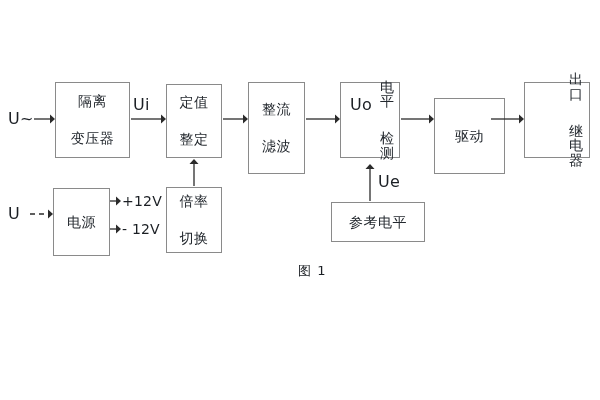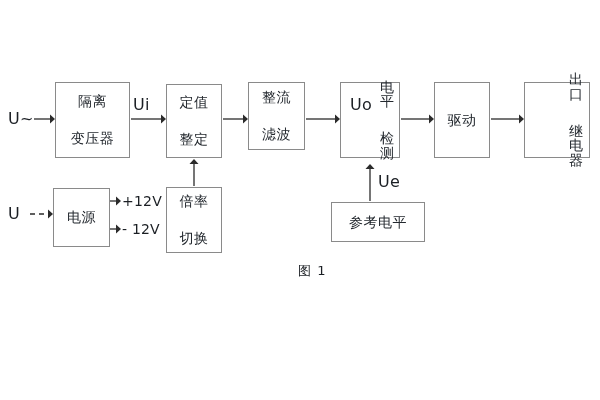--- a/index.html
+++ b/index.html
@@ -68,40 +68,40 @@
   <div class="box" style="left:55px; top:82px; width:75px; height:76px;">
     <span class="ln">隔离</span>
     <span class="ln">变压器</span>
   </div>
 
   <div class="box" style="left:166px; top:84px; width:56px; height:74px;">
     <span class="ln">定值</span>
     <span class="ln">整定</span>
   </div>
 
-  <div class="box" style="left:248px; top:82px; width:57px; height:68px;">
+  <div class="box" style="left:248px; top:82px; width:57px; height:92px;">
     <span class="ln">整流</span>
     <span class="ln">滤波</span>
   </div>
 
   <div class="box" style="left:340px; top:82px; width:60px; height:76px;padding-left:39px;">
     <span class="ln">电平</span>
     <span class="ln">检测</span>
   </div>
 
-  <div class="box one-line" style="left:434px; top:82px; width:56px; height:76px;">
+  <div class="box one-line" style="left:434px; top:98px; width:71px; height:76px;">
     <span class="ln">驱动</span>
   </div>
 
   <div class="box" style="left:524px; top:82px; width:66px; height:76px;padding-left:44px;">
     <span class="ln">出口</span>
     <span class="ln">继电器</span>
   </div>
 
-  <div class="box one-line" style="left:53px; top:188px; width:57px; height:59px;">
+  <div class="box one-line" style="left:53px; top:188px; width:57px; height:68px;">
     <span class="ln">电源</span>
   </div>
 
   <div class="box" style="left:166px; top:187px; width:56px; height:66px;">
     <span class="ln">倍率</span>
     <span class="ln">切换</span>
   </div>
 
   <div class="box one-line" style="left:331px; top:202px; width:94px; height:40px;">
     <span class="ln">参考电平</span>

